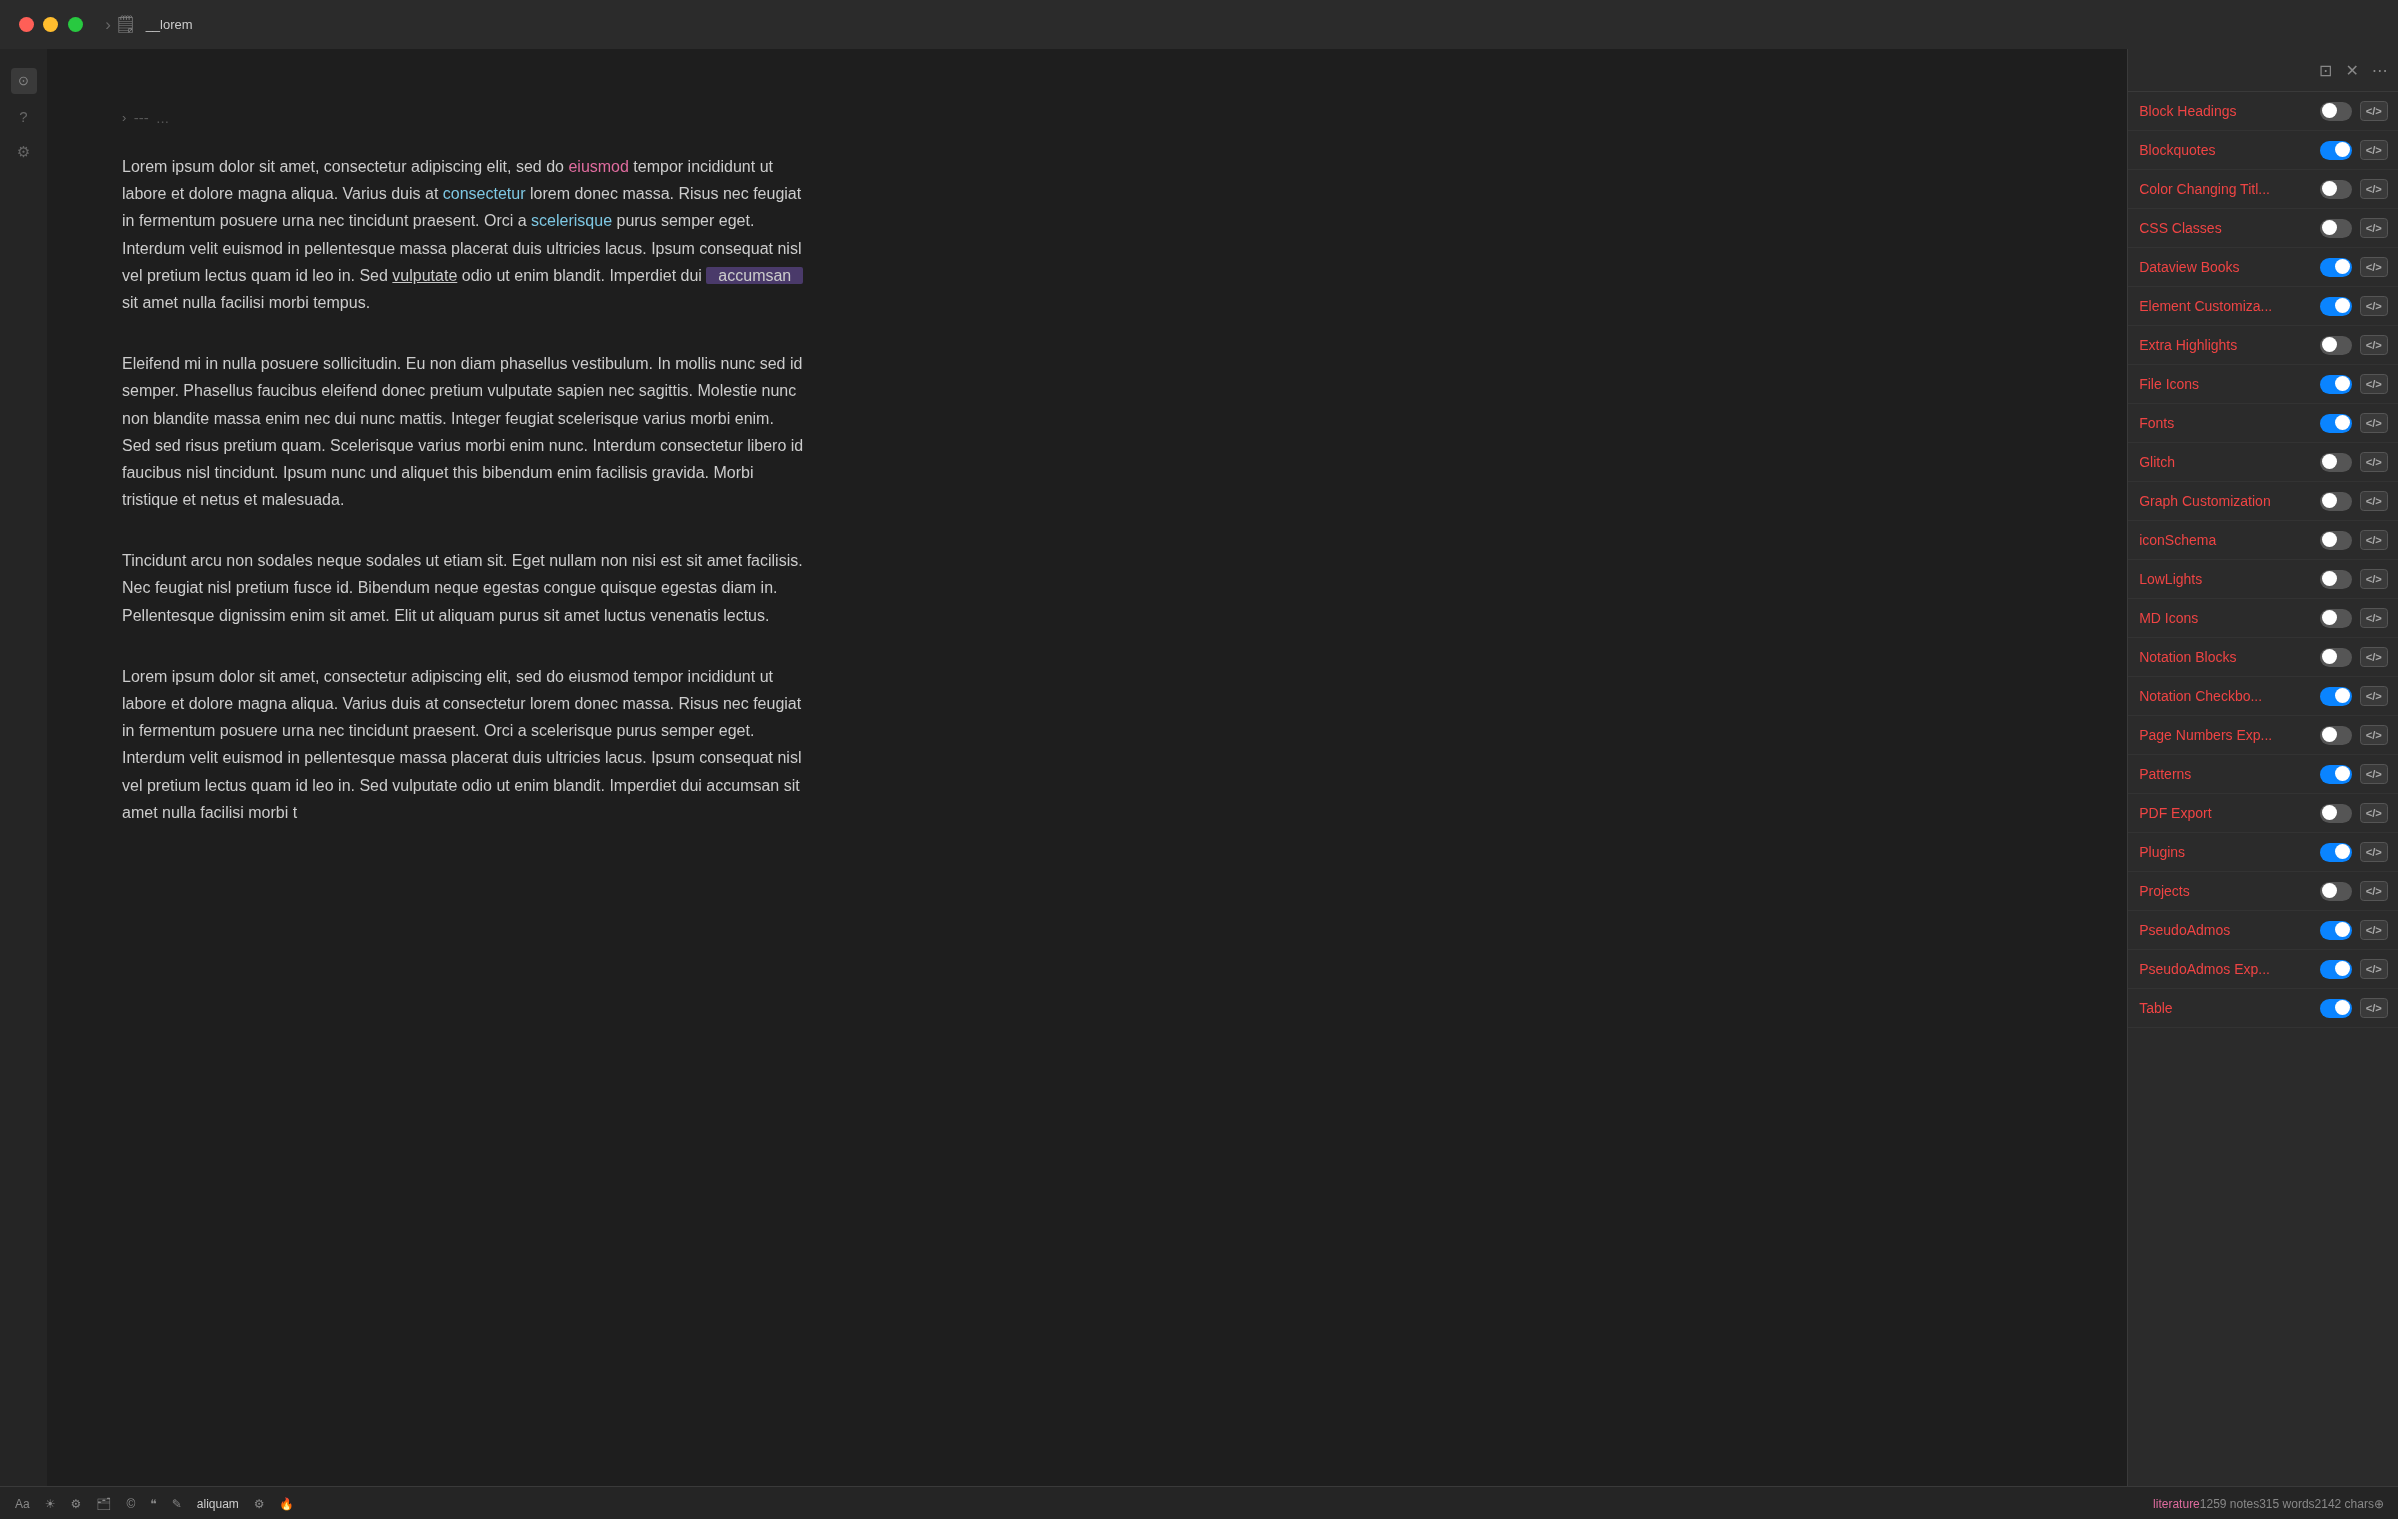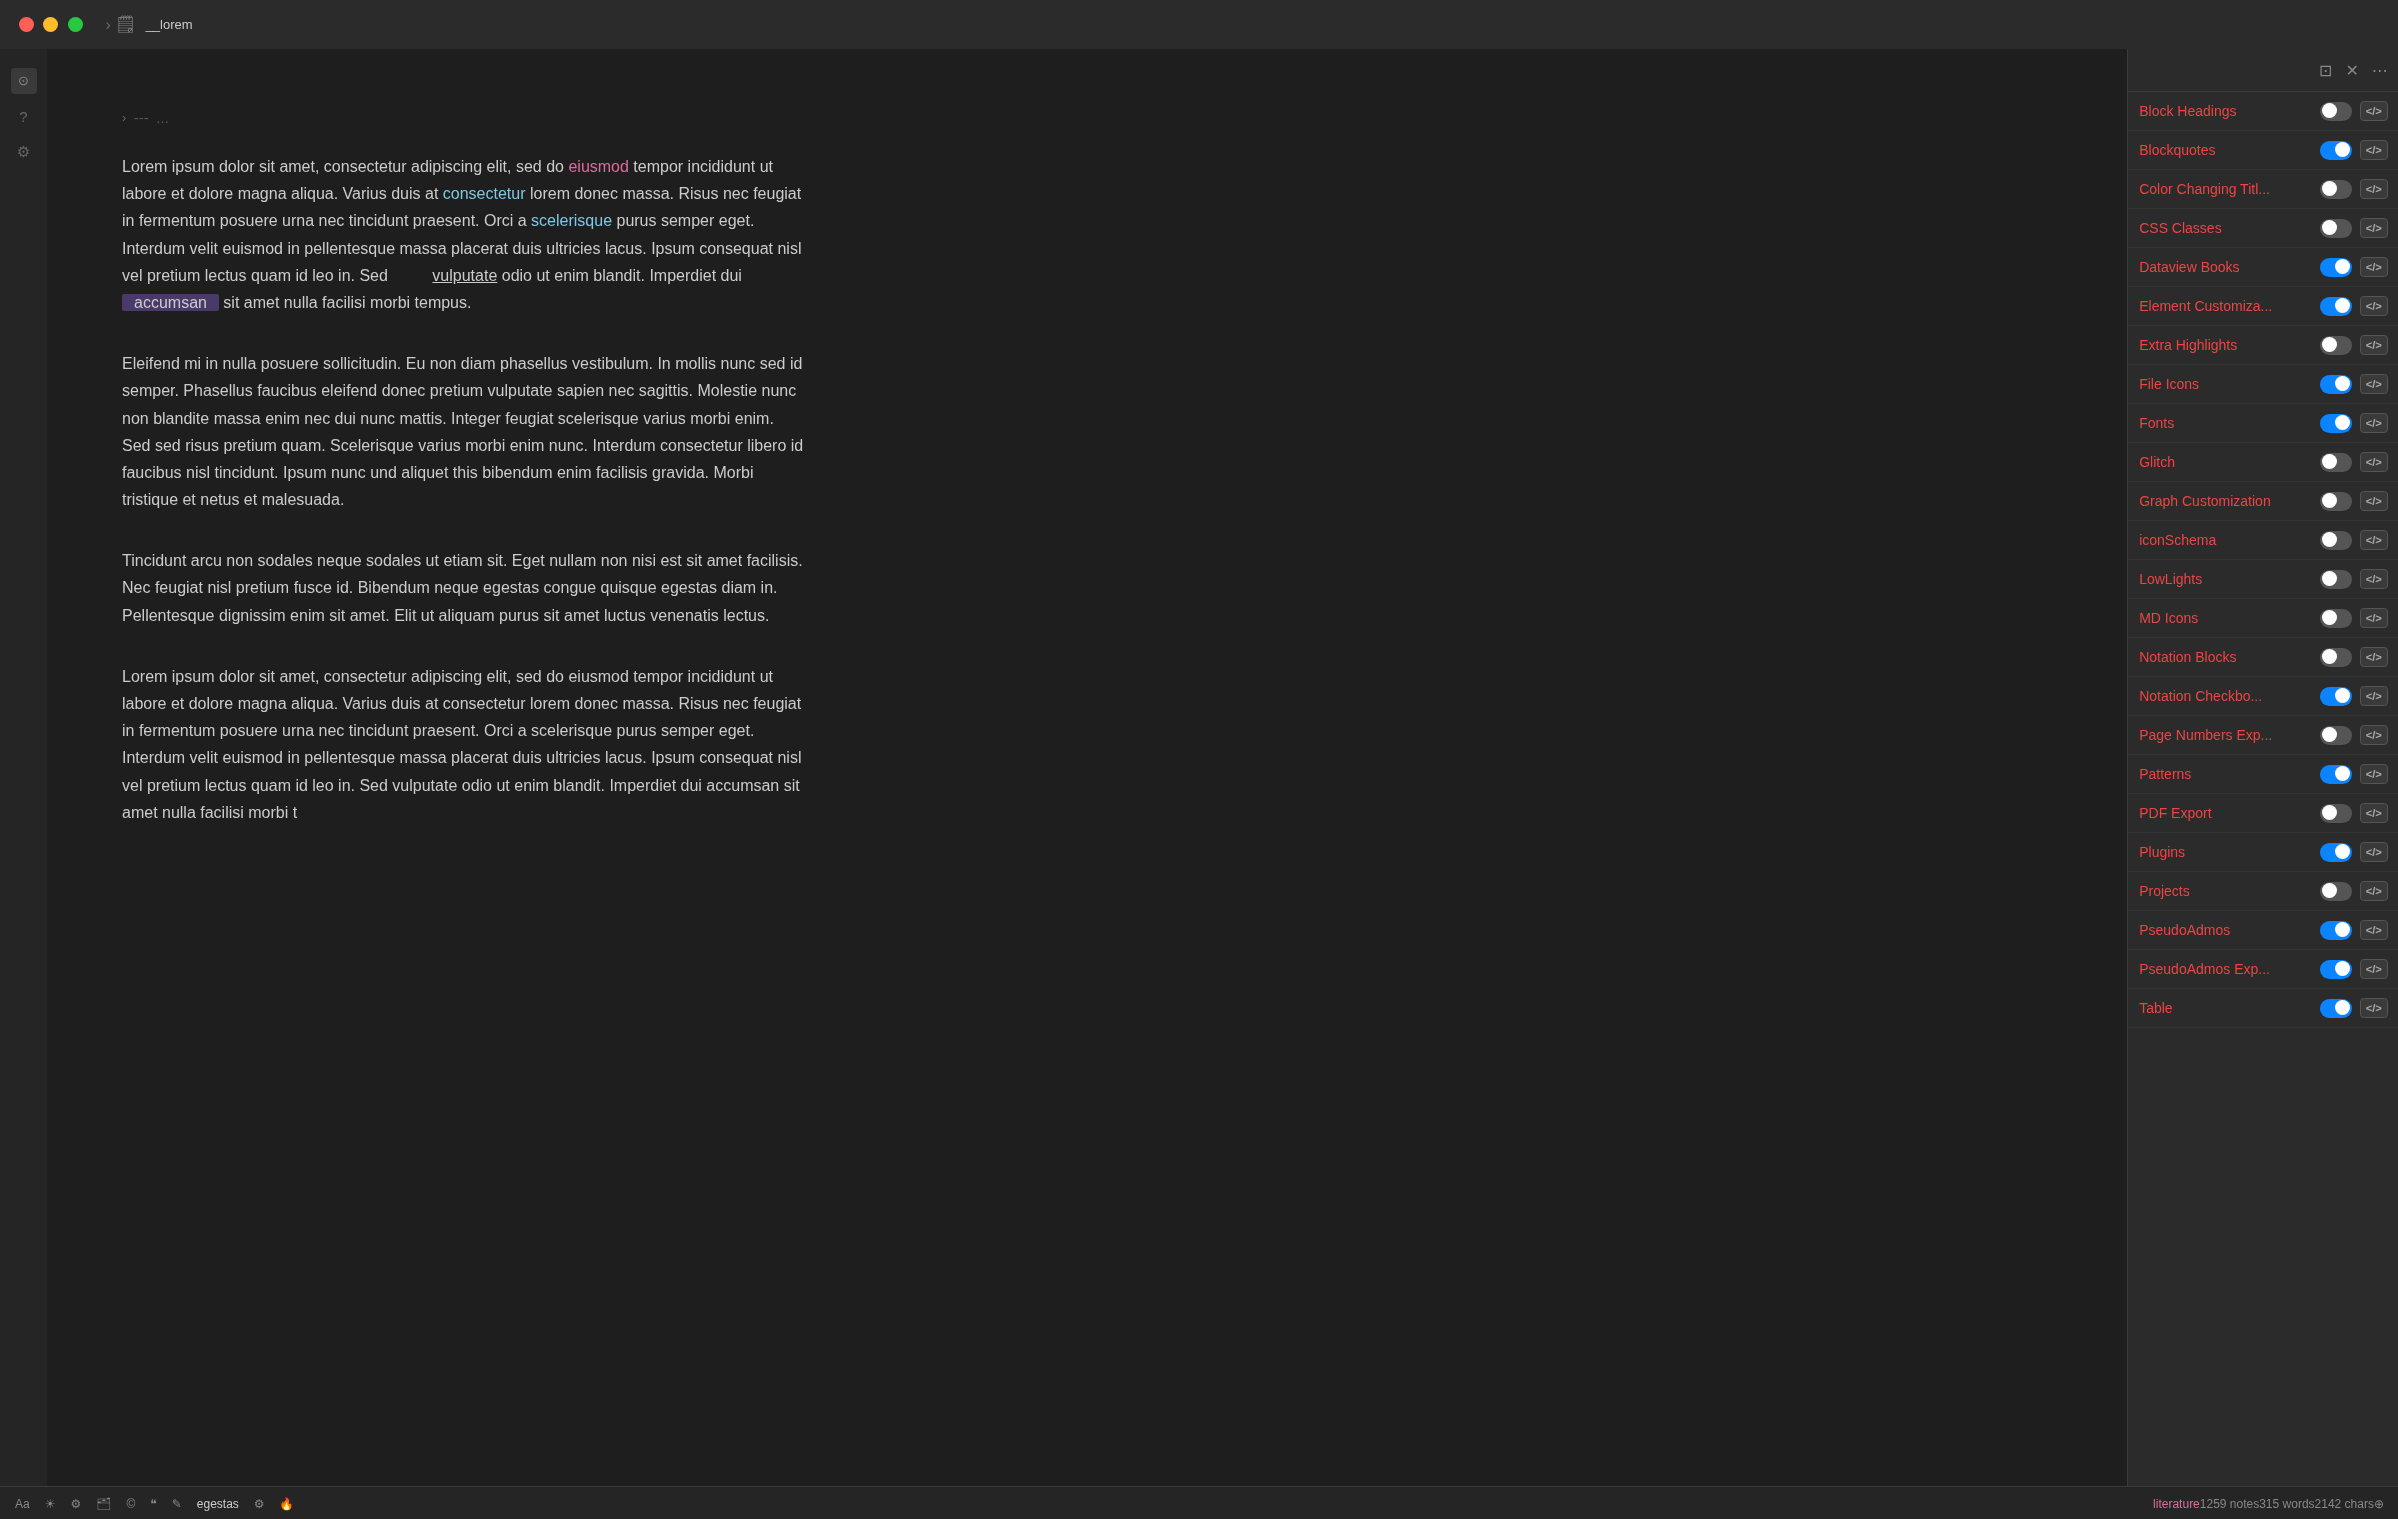--- a/index.html
+++ b/index.html
@@ -97,21 +97,21 @@
       align-items: center;
       gap: 7.5px;
     }
     .collapsed-block .arrow { color: #666; font-size: 13px; }
     .paragraph {
       margin-bottom: 34px;
       max-width: 684px;
     }
     .highlight-pink { color: #e06c9f; }
     .highlight-link { color: #7ec8e3; }
-    .highlight-underline { text-decoration: underline; margin-left: 40px; }
+    .highlight-underline { text-decoration: underline; }
     .highlight-bg { background: #4a3a6a; border-radius: 1.9px; padding: 0 12px; }
 
     
     .right-panel {
       width: 272px;
       background: #2b2b2b;
       border-left: 0.9px solid #3a3a3a;
       display: flex;
       flex-direction: column;
     }
@@ -485,21 +485,21 @@
 </div>
 
 <div class="statusbar">
   <span class="statusbar-icon">Aa</span>
   <span class="statusbar-icon">☀</span>
   <span class="statusbar-icon">⚙</span>
   <span class="statusbar-icon">🗂</span>
   <span class="statusbar-icon">©</span>
   <span class="statusbar-icon">❝</span>
   <span class="statusbar-icon">✎</span>
-  <span class="writing-mode">egestas</span>
+  <span class="writing-mode">aliquam</span>
   <span class="statusbar-icon">⚙</span>
   <span class="statusbar-icon">🔥</span>
   <div class="statusbar-right">
     <span class="tag-lit">literature</span>
     <span>1259 notes</span>
     <span>315 words</span>
     <span>2142 chars</span>
     <span class="statusbar-icon">⊕</span>
   </div>
 </div>

